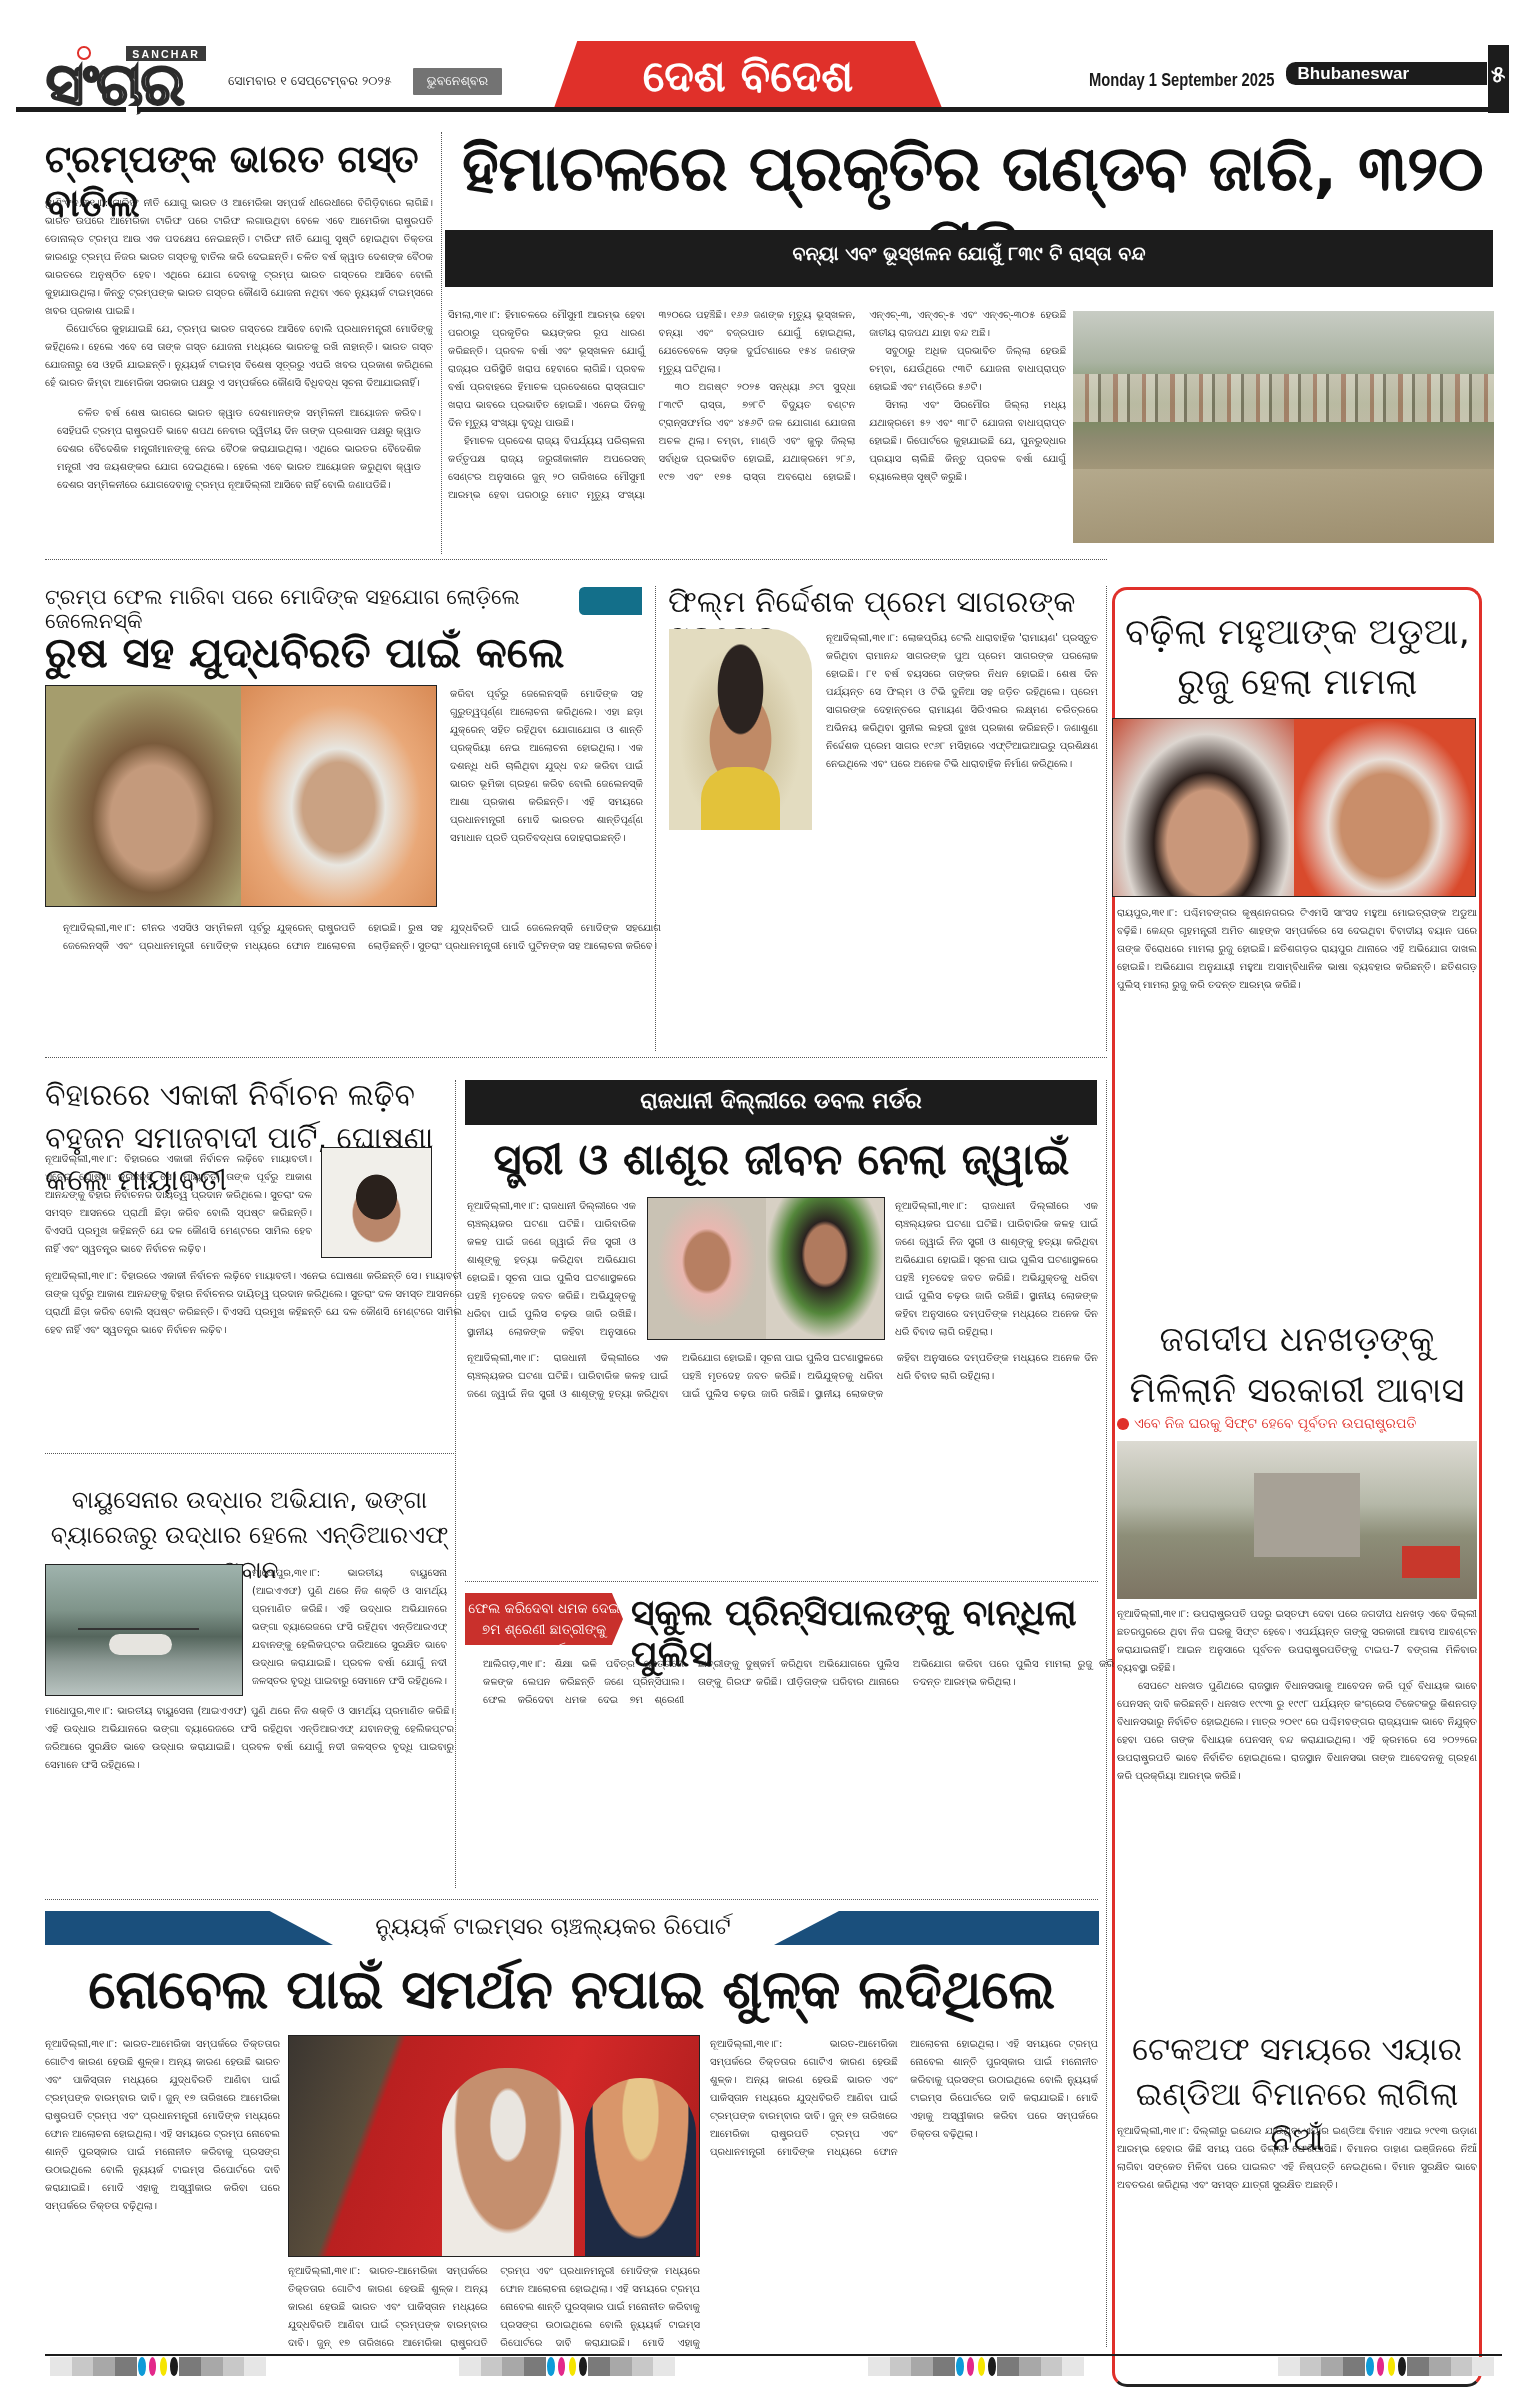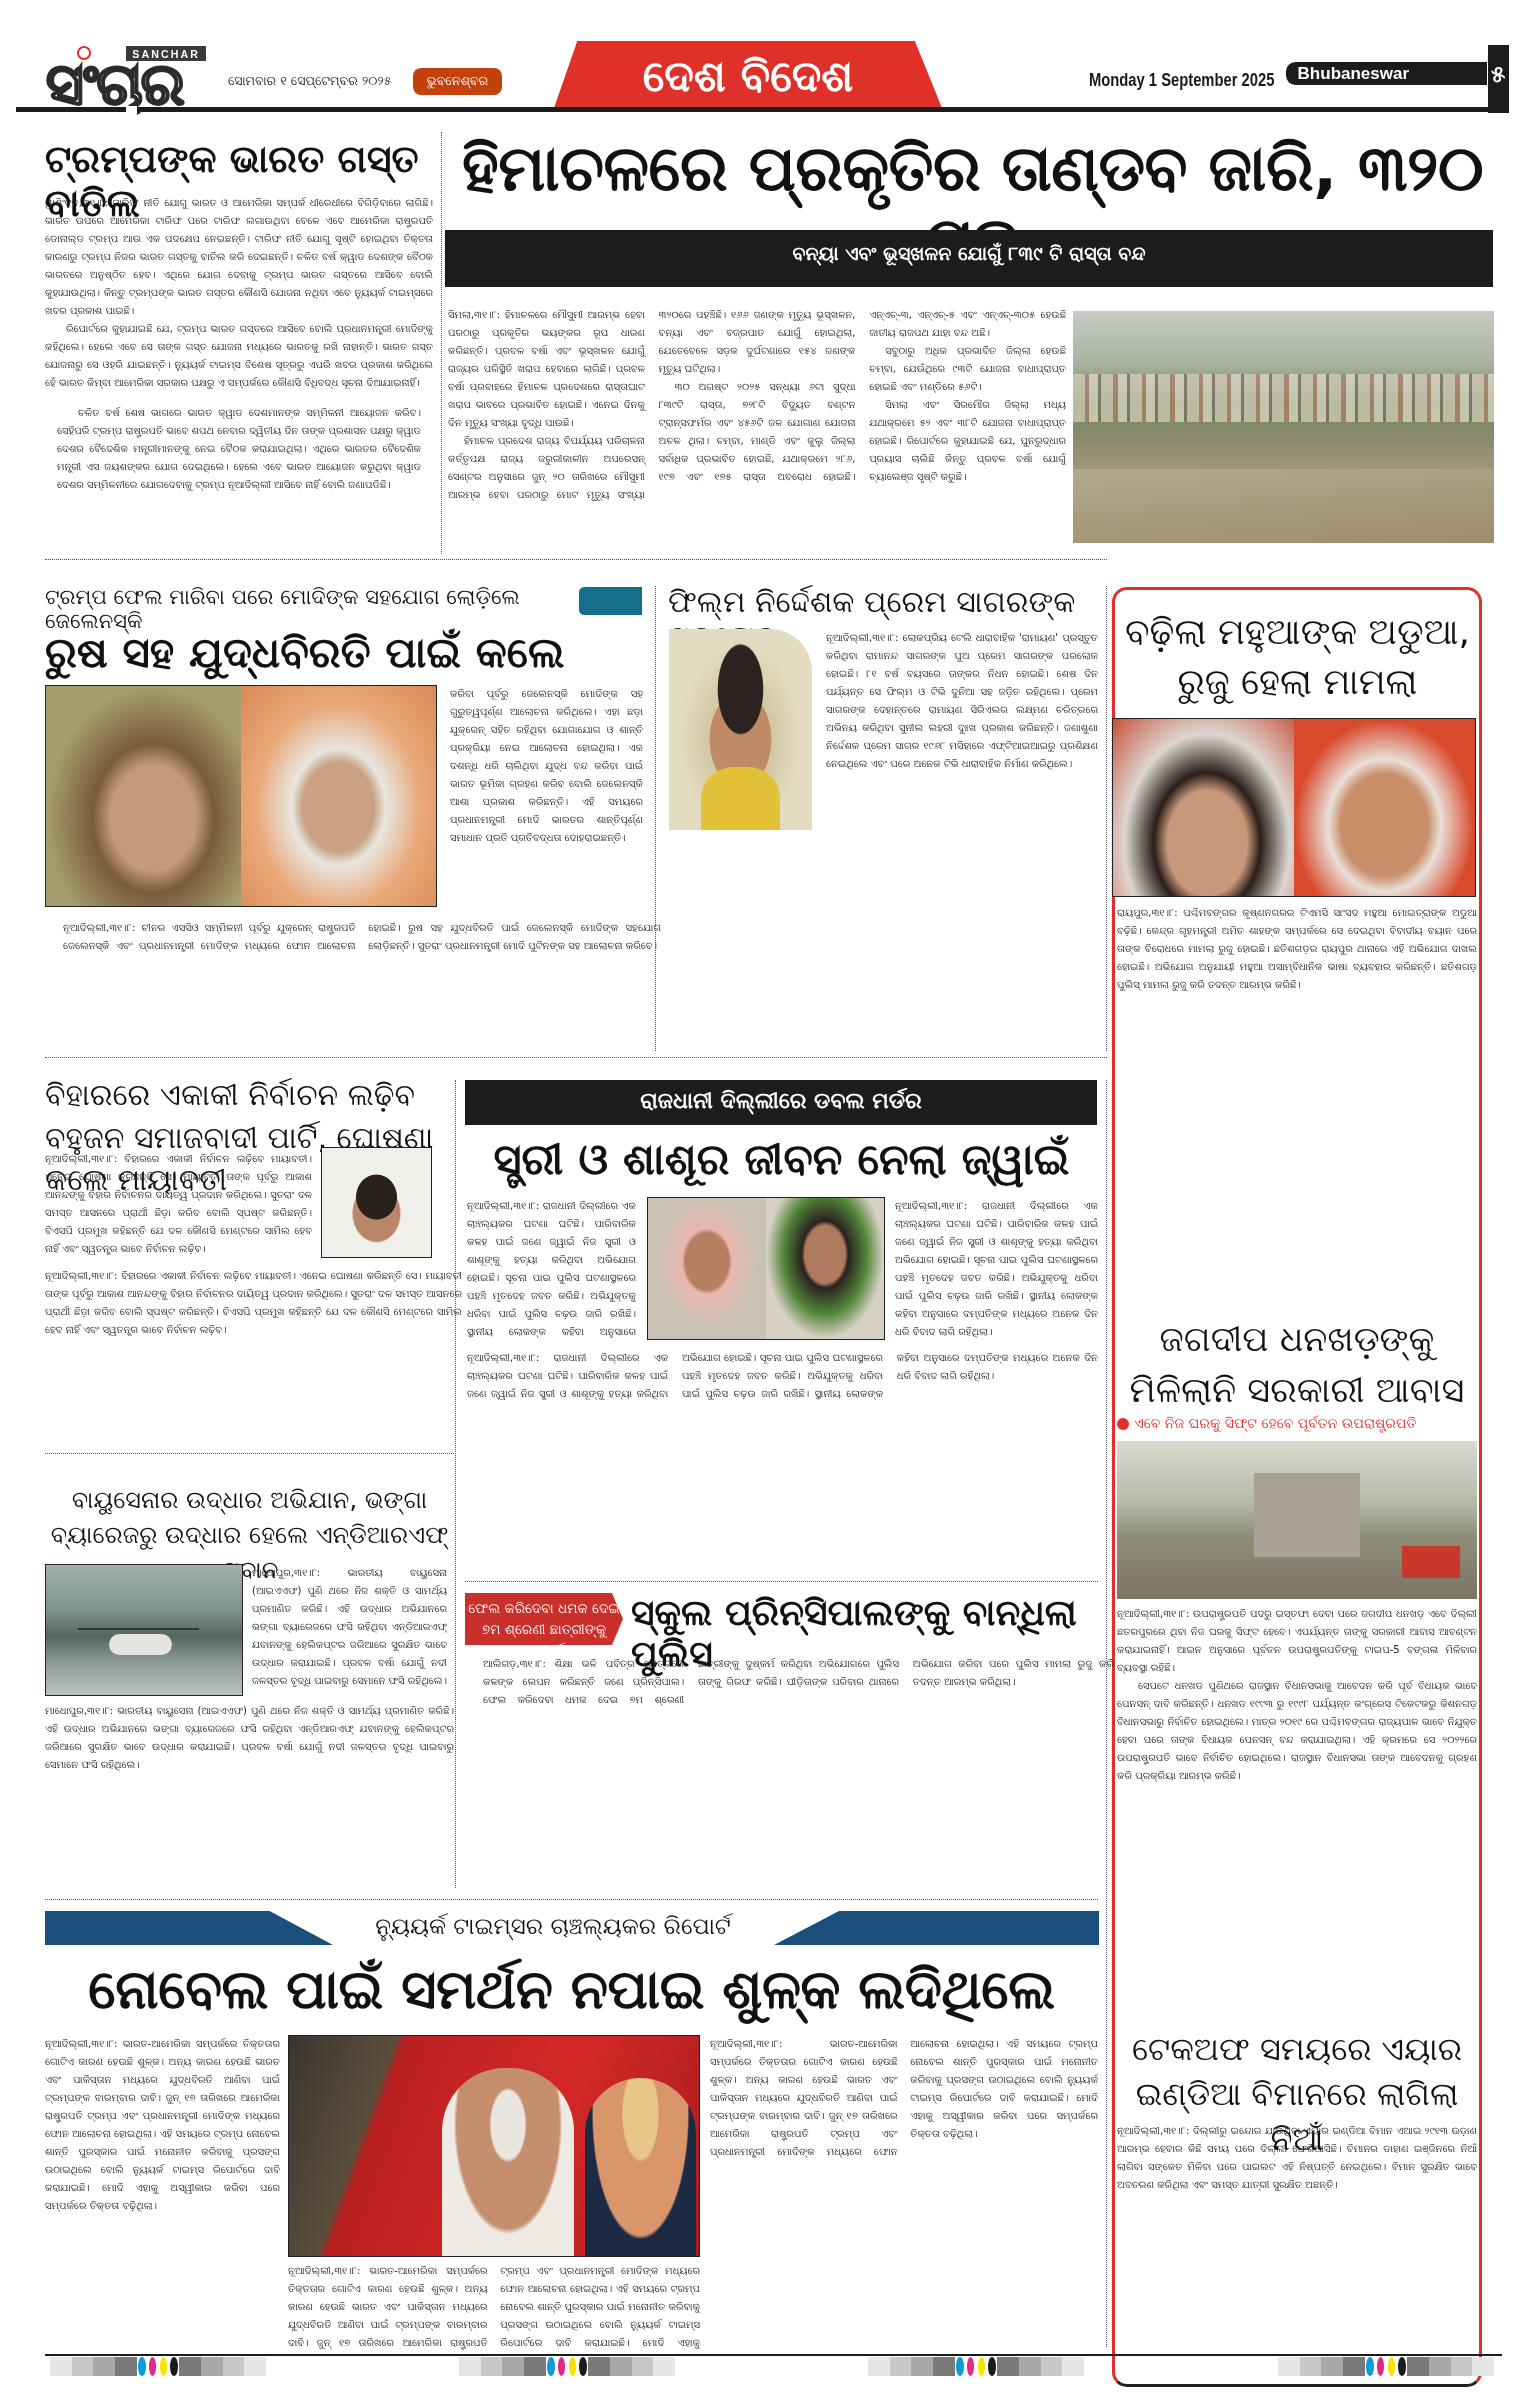--- a/index.html
+++ b/index.html
@@ -4,21 +4,21 @@
 <style>
   html,body{margin:0;padding:0;background:#fff;}
   body{width:1526px;height:2401px;position:relative;overflow:hidden;font-family:"DejaVu Sans",sans-serif;color:#1a1a1a;}
   .abs{position:absolute;box-sizing:border-box;}
   
   .logo{left:46px;top:43px;width:174px;height:74px;}
   .logo .brand-tag{position:absolute;left:80px;top:3.2px;background:#3a3a3a;color:#fff;font-family:"Liberation Sans",sans-serif;font-size:10.6px;letter-spacing:2.1px;padding:1.6px 6.3px;font-weight:bold;}
   .logo .brand{position:absolute;left:0;top:9.5px;font-size:58px;font-weight:bold;color:#fff;-webkit-text-stroke:2.1px #2b2b2b;line-height:1.1;letter-spacing:-2.1px;}
   .logo .dot{position:absolute;left:31px;top:3.2px;width:13.7px;height:13.7px;border-radius:50%;border:2.6px solid #e0302a;background:#fff;box-sizing:border-box;}
   .mast-date-or{left:228px;top:73px;font-size:12.7px;color:#222;}
-  .mast-city-or{left:413px;top:68px;background:#c2410c;color:#fff;font-size:12.7px;padding:5.3px 13.7px;border-radius:8px;}
+  .mast-city-or{left:413px;top:68px;background:#737373;color:#fff;font-size:12.7px;padding:5.3px 13.7px;border-radius:1px;}
   .section-tab{left:554px;top:41px;width:388px;height:67px;}
   .section-tab .bg{position:absolute;inset:0;background:#e0302a;clip-path:polygon(6% 0,93% 0,100% 100%,0 100%);}
   .section-tab .edge{position:absolute;inset:-3.2px;background:#e8a58c;clip-path:polygon(6% 0,93% 0,100% 100%,0 100%);z-index:-1;}
   .section-tab .txt{position:absolute;left:0;right:0;top:9.5px;text-align:center;color:#fff;font-size:43px;font-weight:bold;}
   .mast-date-en{left:1089px;top:70px;font-family:"Liberation Sans",sans-serif;font-weight:bold;font-size:18px;transform:scaleX(.82);transform-origin:left;}
   .mast-city-en{left:1286px;top:62px;width:201px;height:23px;background:#1c1c1c;border-radius:9.5px 0 0 9.5px;color:#fff;font-family:"Liberation Sans",sans-serif;font-weight:bold;font-size:17px;padding:2.1px 0 0 11.6px;}
   .page-no{left:1488px;top:45px;width:20.6px;height:68px;background:#1c1c1c;color:#fff;font-size:23px;font-weight:bold;text-align:center;padding-top:16px;}
   .mast-rule{left:16px;top:107px;width:1492px;height:5.3px;background:#1c1c1c;}
   .logo-gap{left:126px;top:106px;width:10.6px;height:8.4px;background:#fff;}
 
@@ -109,21 +109,21 @@
 
 <div class="abs hl" style="left:1117px;top:1314px;width:360px;font-size:35px;font-weight:normal;text-align:center;line-height:1.45;">ଜଗଦୀପ ଧନଖଡ଼ଙ୍କୁ ମିଳିଲାନି ସରକାରୀ ଆବାସ</div>
 <div class="abs" style="left:1117px;top:1415px;width:360px;font-size:14px;color:#e0302a;">
   <span style="display:inline-block;width:11.6px;height:11.6px;border-radius:50%;background:#e0302a;margin-right:5.3px;vertical-align:middle;"></span><span>ଏବେ ନିଜ ଘରକୁ ସିଫ୍ଟ ହେବେ ପୂର୍ବତନ ଉପରାଷ୍ଟ୍ରପତି</span>
 </div>
 <div class="abs photo" style="left:1117px;top:1441px;width:360px;height:158px;background:linear-gradient(180deg,#dcdad2 0%,#b5b8a8 40%,#8d8e78 60%,#7d7463 100%);">
   <div style="position:absolute;left:137px;top:32px;width:106px;height:84px;background:#a7a196;"></div>
   <div style="position:absolute;left:285px;bottom:21px;width:58px;height:32px;background:#c8382c;"></div>
 </div>
 <div class="abs body" style="left:1117px;top:1605px;width:360px;height:412px;overflow:hidden;">
-  <p style="margin:0;">ନୂଆଦିଲ୍ଲୀ,୩୧।୮: ଉପରାଷ୍ଟ୍ରପତି ପଦରୁ ଇସ୍ତଫା ଦେବା ପରେ ଜଗଦୀପ ଧନଖଡ଼ ଏବେ ଦିଲ୍ଲୀ ଛତରପୁରରେ ଥିବା ନିଜ ଘରକୁ ସିଫ୍ଟ ହେବେ। ଏପର୍ଯ୍ୟନ୍ତ ତାଙ୍କୁ ସରକାରୀ ଆବାସ ଆବଣ୍ଟନ କରାଯାଇନାହିଁ। ଆଇନ ଅନୁସାରେ ପୂର୍ବତନ ଉପରାଷ୍ଟ୍ରପତିଙ୍କୁ ଟାଇପ-5 ବଙ୍ଗଳା ମିଳିବାର ବ୍ୟବସ୍ଥା ରହିଛି।</p>
+  <p style="margin:0;">ନୂଆଦିଲ୍ଲୀ,୩୧।୮: ଉପରାଷ୍ଟ୍ରପତି ପଦରୁ ଇସ୍ତଫା ଦେବା ପରେ ଜଗଦୀପ ଧନଖଡ଼ ଏବେ ଦିଲ୍ଲୀ ଛତରପୁରରେ ଥିବା ନିଜ ଘରକୁ ସିଫ୍ଟ ହେବେ। ଏପର୍ଯ୍ୟନ୍ତ ତାଙ୍କୁ ସରକାରୀ ଆବାସ ଆବଣ୍ଟନ କରାଯାଇନାହିଁ। ଆଇନ ଅନୁସାରେ ପୂର୍ବତନ ଉପରାଷ୍ଟ୍ରପତିଙ୍କୁ ଟାଇପ-7 ବଙ୍ଗଳା ମିଳିବାର ବ୍ୟବସ୍ଥା ରହିଛି।</p>
   <p style="margin:0;text-indent:21px;">ସେପଟେ ଧନଖଡ ପୁଣିଥରେ ରାଜସ୍ଥାନ ବିଧାନସଭାକୁ ଆବେଦନ କରି ପୂର୍ବ ବିଧାୟକ ଭାବେ ପେନସନ୍ ଦାବି କରିଛନ୍ତି। ଧନଖଡ ୧୯୯୩ ରୁ ୧୯୯୮ ପର୍ଯ୍ୟନ୍ତ କଂଗ୍ରେସ ଟିକେଟକରୁ କିଶନଗଡ଼ ବିଧାନସଭାରୁ ନିର୍ବାଚିତ ହୋଇଥିଲେ। ମାତ୍ର ୨୦୧୯ ରେ ପଶ୍ଚିମବଙ୍ଗର ରାଜ୍ୟପାଳ ଭାବେ ନିଯୁକ୍ତ ହେବା ପରେ ତାଙ୍କ ବିଧାୟକ ପେନସନ୍ ବନ୍ଦ କରାଯାଇଥିଲା। ଏହି କ୍ରମରେ ସେ ୨୦୨୨ରେ ଉପରାଷ୍ଟ୍ରପତି ଭାବେ ନିର୍ବାଚିତ ହୋଇଥିଲେ। ରାଜସ୍ଥାନ ବିଧାନସଭା ତାଙ୍କ ଆବେଦନକୁ ଗ୍ରହଣ କରି ପ୍ରକ୍ରିୟା ଆରମ୍ଭ କରିଛି।</p>
 </div>
 
 <div class="abs hl" style="left:1117px;top:2027px;width:360px;font-size:32px;font-weight:normal;text-align:center;line-height:1.4;">ଟେକଅଫ ସମୟରେ ଏୟାର ଇଣ୍ଡିଆ ବିମାନରେ ଲାଗିଲା ନିଆଁ</div>
 <div class="abs body" style="left:1117px;top:2122px;width:360px;height:243px;overflow:hidden;">ନୂଆଦିଲ୍ଲୀ,୩୧।୮: ଦିଲ୍ଲୀରୁ ଇନ୍ଦୋର ଯାଉଥିବା ଏୟାର ଇଣ୍ଡିଆ ବିମାନ ଏଆଇ ୨୯୧୩ ଉଡ଼ାଣ ଆରମ୍ଭ ହେବାର କିଛି ସମୟ ପରେ ଦିଲ୍ଲୀ ଫେରିଆସିଛି। ବିମାନର ଡାହାଣ ଇଞ୍ଜିନରେ ନିଆଁ ଲାଗିବା ସଙ୍କେତ ମିଳିବା ପରେ ପାଇଲଟ ଏହି ନିଷ୍ପତ୍ତି ନେଇଥିଲେ। ବିମାନ ସୁରକ୍ଷିତ ଭାବେ ଅବତରଣ କରିଥିଲା ଏବଂ ସମସ୍ତ ଯାତ୍ରୀ ସୁରକ୍ଷିତ ଅଛନ୍ତି।</div>
 
 <div class="abs doth" style="left:45px;top:1057px;width:1062px;"></div>
 
 <div class="abs hl" style="left:45px;top:1074px;width:417px;font-size:30px;font-weight:normal;line-height:1.42;">ବିହାରରେ ଏକାକୀ ନିର୍ବାଚନ ଲଢ଼ିବ ବହୁଜନ ସମାଜବାଦୀ ପାର୍ଟି, ଘୋଷଣା କଲେ ମାୟାବତୀ</div>
 <div class="abs photo" style="left:321px;top:1147px;width:111px;height:111px;border:1.1px solid #222;background:radial-gradient(ellipse at 50% 45%,#2a211c 0 26%,transparent 27%),radial-gradient(ellipse at 50% 60%,#b9866a 0 30%,#f1efea 32%);"></div>

